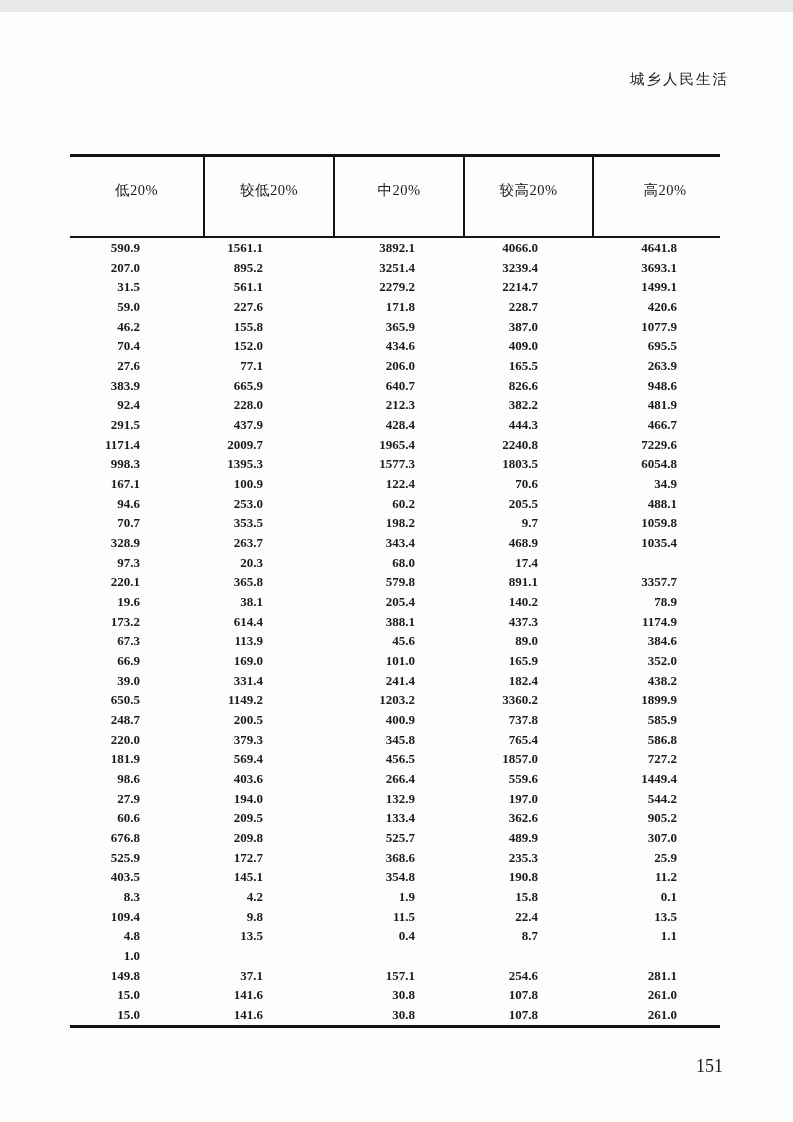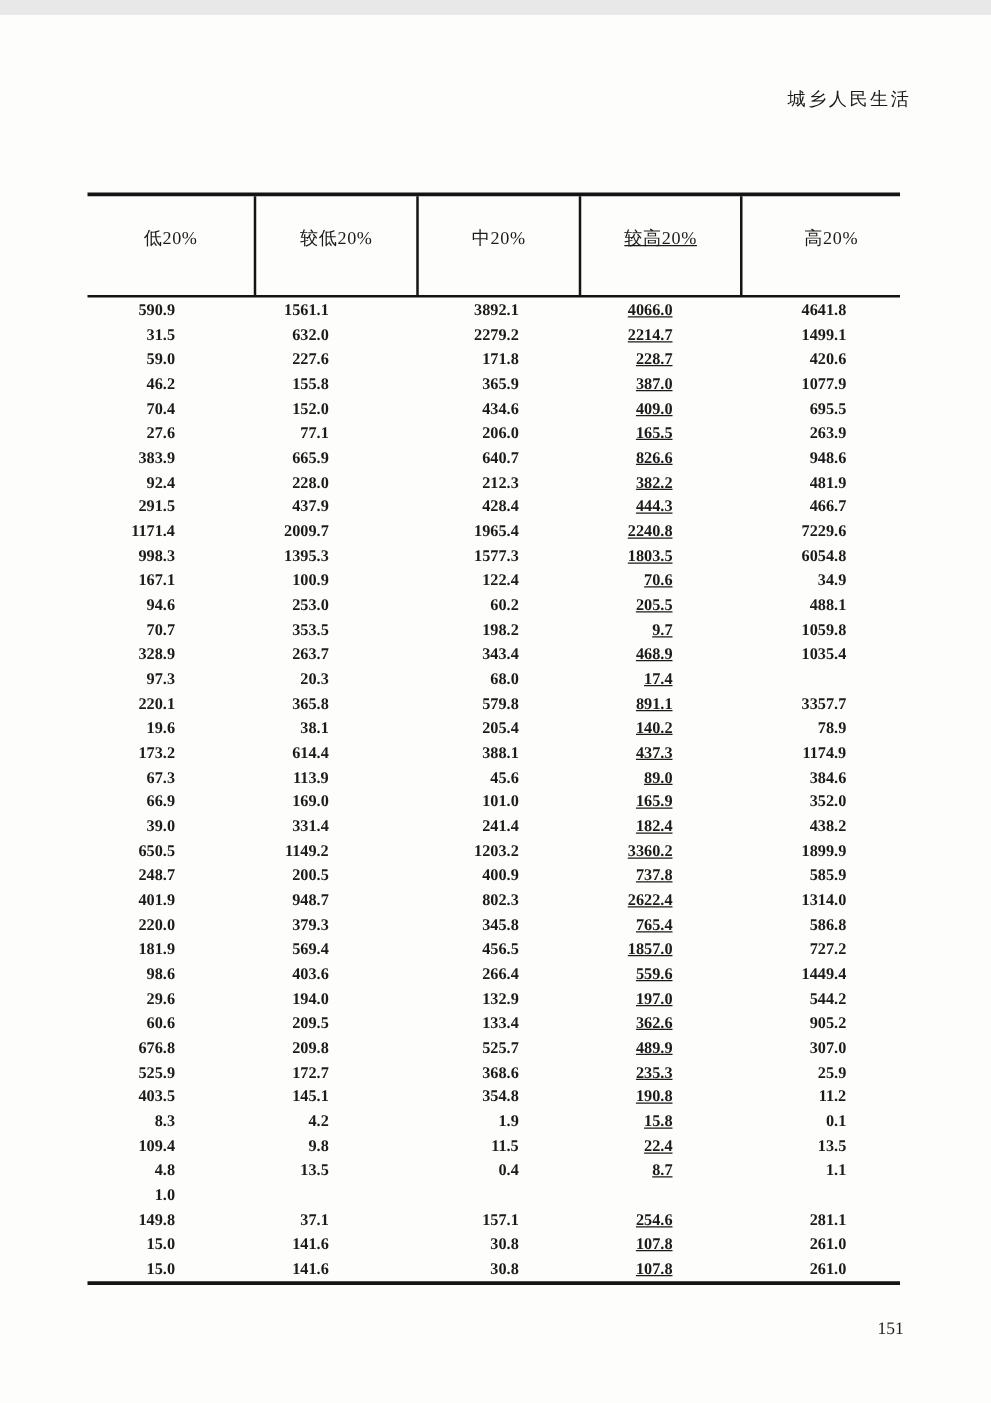--- a/index.html
+++ b/index.html
@@ -62,34 +62,34 @@
     box-sizing: border-box;
     text-align: right;
     font-size: 13px;
     font-weight: bold;
     white-space: nowrap;
   }
 
   .c0 { width: 133px; }
   .c1 { width: 130px; }
   .c2 { width: 130px; }
-  .c3 { width: 129px; text-decoration: underline; }
+  .c3 { width: 129px; }
   .c4 { width: 128px; padding-left: 16px; }
 
   .td.c0 { padding-right: 63px; }
   .td.c1 { padding-right: 70px; }
   .td.c2 { padding-right: 48px; }
   .td.c3 { padding-right: 54px; }
   .td.c4 { padding-right: 43px; }
 
   .page-number {
     position: absolute;
     top: 1044px;
     right: 70px;
-    font-size: 14px;
+    font-size: 18px;
   }
 </style>
 </head>
 <body>
 
 <div class="page">
 
   <div class="running-header">城乡人民生活</div>
 
   <div class="stat-table">
@@ -102,22 +102,29 @@
       </div>
     <div class="tbody">
         <div class="tr">
           <div class="td c0">590.9</div>
           <div class="td c1">1561.1</div>
           <div class="td c2">3892.1</div>
           <div class="td c3">4066.0</div>
           <div class="td c4">4641.8</div>
         </div>
         <div class="tr">
+          <div class="td c0">207.0</div>
+          <div class="td c1">895.2</div>
+          <div class="td c2">3251.4</div>
+          <div class="td c3">3239.4</div>
+          <div class="td c4">3693.1</div>
+        </div>
+        <div class="tr">
           <div class="td c0">31.5</div>
-          <div class="td c1">632.0</div>
+          <div class="td c1">561.1</div>
           <div class="td c2">2279.2</div>
           <div class="td c3">2214.7</div>
           <div class="td c4">1499.1</div>
         </div>
         <div class="tr">
           <div class="td c0">59.0</div>
           <div class="td c1">227.6</div>
           <div class="td c2">171.8</div>
           <div class="td c3">228.7</div>
           <div class="td c4">420.6</div>
@@ -263,27 +270,20 @@
           <div class="td c4">1899.9</div>
         </div>
         <div class="tr">
           <div class="td c0">248.7</div>
           <div class="td c1">200.5</div>
           <div class="td c2">400.9</div>
           <div class="td c3">737.8</div>
           <div class="td c4">585.9</div>
         </div>
         <div class="tr">
-          <div class="td c0">401.9</div>
-          <div class="td c1">948.7</div>
-          <div class="td c2">802.3</div>
-          <div class="td c3">2622.4</div>
-          <div class="td c4">1314.0</div>
-        </div>
-        <div class="tr">
           <div class="td c0">220.0</div>
           <div class="td c1">379.3</div>
           <div class="td c2">345.8</div>
           <div class="td c3">765.4</div>
           <div class="td c4">586.8</div>
         </div>
         <div class="tr">
           <div class="td c0">181.9</div>
           <div class="td c1">569.4</div>
           <div class="td c2">456.5</div>
@@ -291,21 +291,21 @@
           <div class="td c4">727.2</div>
         </div>
         <div class="tr">
           <div class="td c0">98.6</div>
           <div class="td c1">403.6</div>
           <div class="td c2">266.4</div>
           <div class="td c3">559.6</div>
           <div class="td c4">1449.4</div>
         </div>
         <div class="tr">
-          <div class="td c0">29.6</div>
+          <div class="td c0">27.9</div>
           <div class="td c1">194.0</div>
           <div class="td c2">132.9</div>
           <div class="td c3">197.0</div>
           <div class="td c4">544.2</div>
         </div>
         <div class="tr">
           <div class="td c0">60.6</div>
           <div class="td c1">209.5</div>
           <div class="td c2">133.4</div>
           <div class="td c3">362.6</div>

